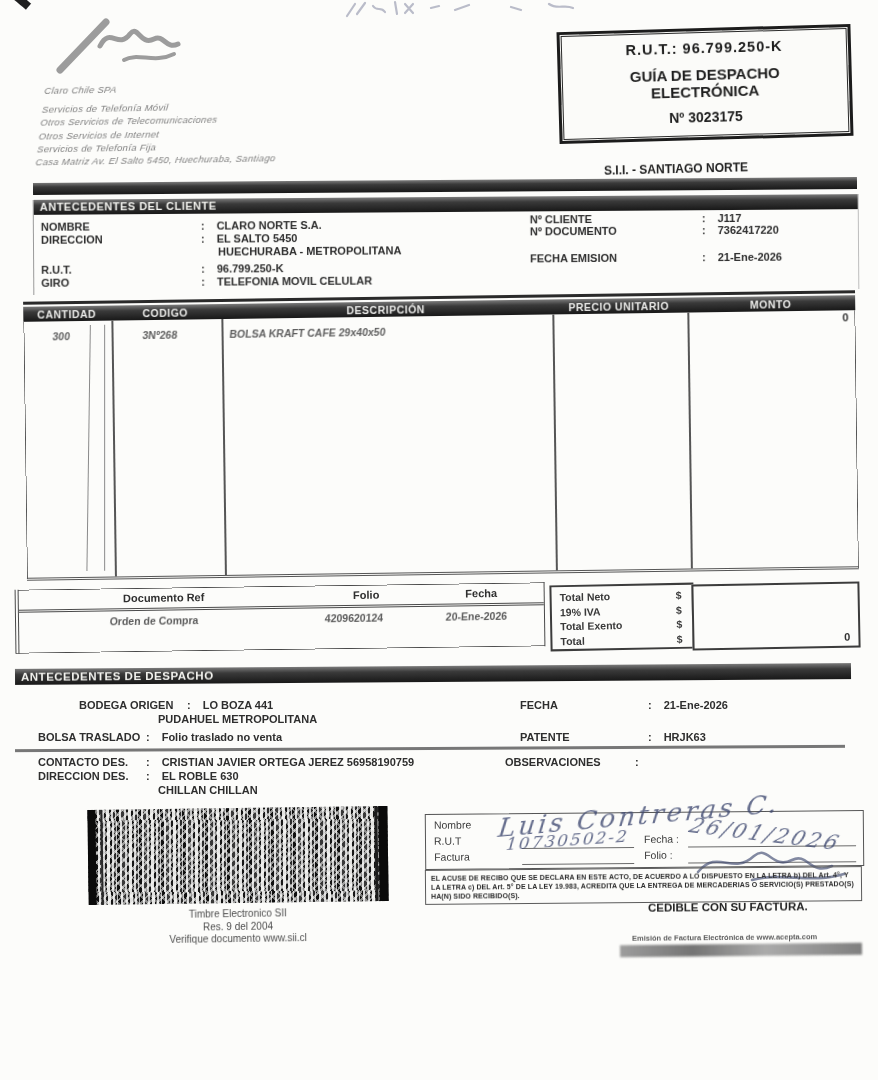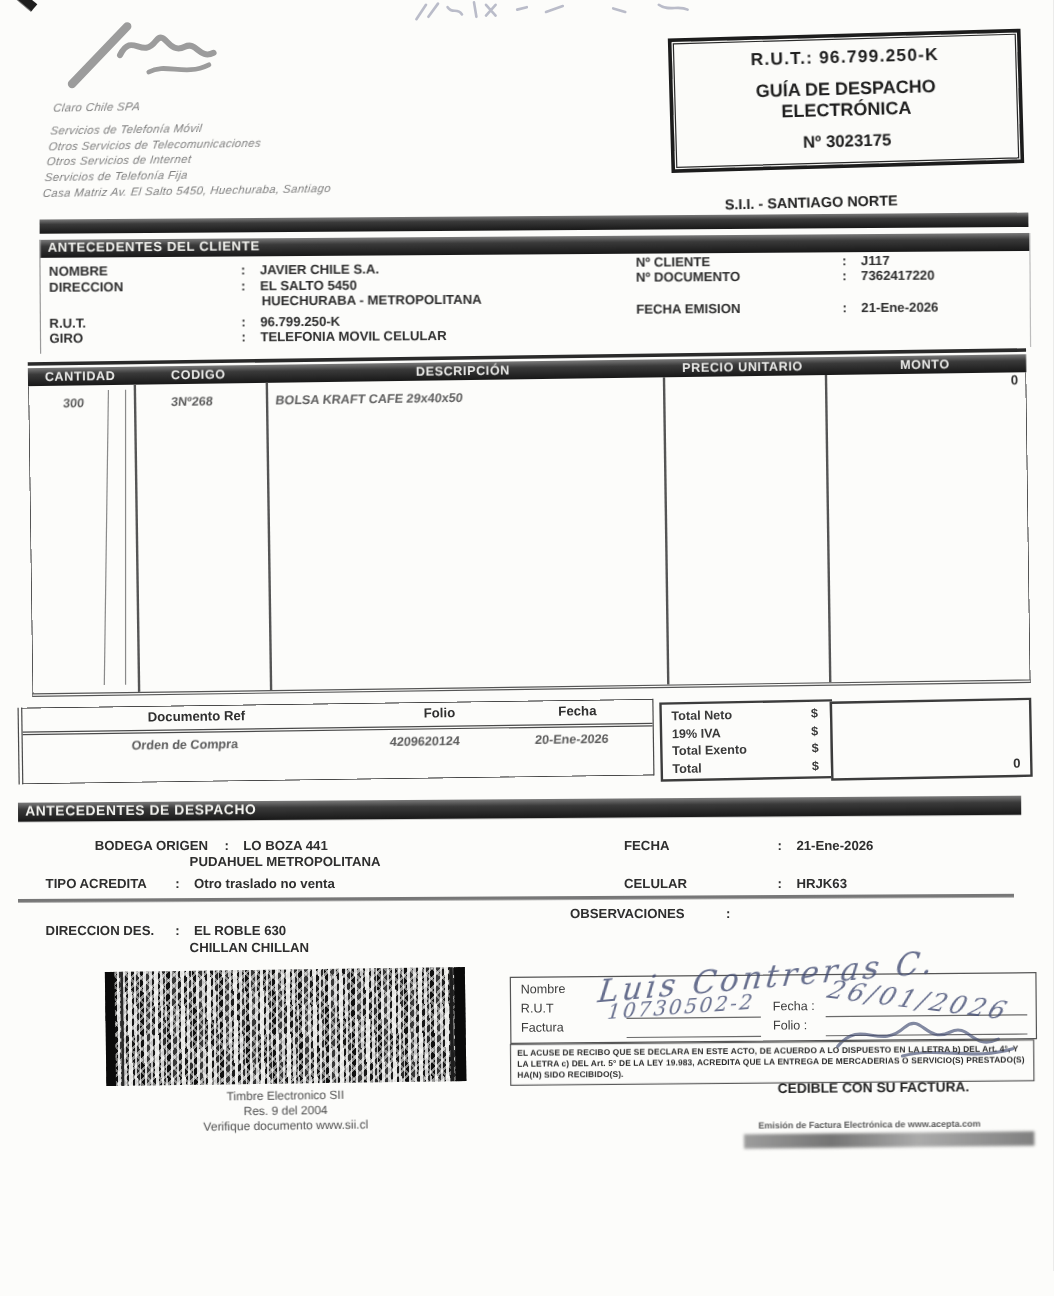--- a/index.html
+++ b/index.html
@@ -94,21 +94,21 @@
   </div>
   <div class="abs b scan" style="left:604px;top:162px;font-size:12px;transform:rotate(-1.4deg);color:#222;">S.I.I. - SANTIAGO NORTE</div>
 
   <div class="abs bar" style="left:33px;top:180px;width:824px;height:12px;transform:rotate(-0.4deg);"></div>
 
   <div class="abs" style="left:33px;top:197px;width:824px;height:95px;border-left:1px solid #9a9a9a;border-right:1px solid #bdbdbd;transform:rotate(-0.4deg);">
     <div class="bar scan" style="height:15px;font-size:11px;padding-left:6px;line-height:15px;">
       <span>ANTECEDENTES DEL CLIENTE</span>
     </div>
     <div class="abs kv scan" style="left:7px;top:21px;">
-      <span class="k" style="width:160px;">NOMBRE</span><span class="c"></span><span class="v">JAVIER CHILE S.A.</span>
+      <span class="k" style="width:160px;">NOMBRE</span><span class="c"></span><span class="v">CLARO NORTE S.A.</span>
     </div>
     <div class="abs kv scan" style="left:7px;top:34px;">
       <span class="k" style="width:160px;">DIRECCION</span><span class="c"></span><span class="v">EL SALTO 5450</span>
     </div>
     <div class="abs kv scan" style="left:184px;top:47px;">
       <span>HUECHURABA - METROPOLITANA</span>
     </div>
     <div class="abs kv scan" style="left:7px;top:64px;">
       <span class="k" style="width:160px;">R.U.T.</span><span class="c"></span><span class="v">96.799.250-K</span>
     </div>
@@ -191,38 +191,41 @@
     <span>ANTECEDENTES DE DESPACHO</span>
   </div>
 
   <div class="abs kv scan" style="left:38px;top:699px;padding-left:41px;">
     <span class="k" style="width:108px;">BODEGA ORIGEN</span><span class="c"></span><span class="v">LO BOZA 441</span>
   </div>
   <div class="abs kv scan" style="left:158px;top:713px;">
     <span>PUDAHUEL  METROPOLITANA</span>
   </div>
   <div class="abs kv scan" style="left:38px;top:731px;">
-    <span class="k" style="width:108px;">TIPO ACREDITA</span><span class="c"></span><span class="v">Otro traslado no venta</span>
+    <span class="k" style="width:108px;">BOLSA TRASLADO</span><span class="c"></span><span class="v">Folio traslado no venta</span>
   </div>
   <div class="abs kv scan" style="left:520px;top:699px;">
     <span class="k" style="width:128px;">FECHA</span><span class="c"></span><span class="v">21-Ene-2026</span>
   </div>
   <div class="abs kv scan" style="left:520px;top:731px;">
-    <span class="k" style="width:128px;">CELULAR</span><span class="c"></span><span class="v">HRJK63</span>
+    <span class="k" style="width:128px;">PATENTE</span><span class="c"></span><span class="v">HRJK63</span>
   </div>
 
   <div class="abs" style="left:15px;top:747px;width:830px;height:3px;background:#777;transform:rotate(-0.3deg);filter:blur(.4px);"></div>
 
+  <div class="abs kv scan" style="left:38px;top:756px;">
+    <span class="k" style="width:108px;">CONTACTO DES.</span><span class="c"></span><span class="v">CRISTIAN JAVIER ORTEGA JEREZ 56958190759</span>
+  </div>
   <div class="abs kv scan" style="left:38px;top:770px;">
     <span class="k" style="width:108px;">DIRECCION DES.</span><span class="c"></span><span class="v">EL ROBLE 630</span>
   </div>
   <div class="abs kv scan" style="left:158px;top:784px;">
     <span>CHILLAN  CHILLAN</span>
   </div>
-  <div class="abs kv scan" style="left:475px;top:756px;">
+  <div class="abs kv scan" style="left:505px;top:756px;">
     <span class="k" style="width:130px;">OBSERVACIONES</span><span class="c"></span>
   </div>
 
   <div class="abs barcode" style="left:88px;top:808px;width:300px;height:95px;"></div>
   <div class="abs caption" style="left:88px;top:908px;width:300px;transform:rotate(-0.8deg);">
     <div>Timbre Electronico SII</div>
     <div>Res. 9 del 2004</div>
     <div>Verifique documento  www.sii.cl</div>
   </div>
 

